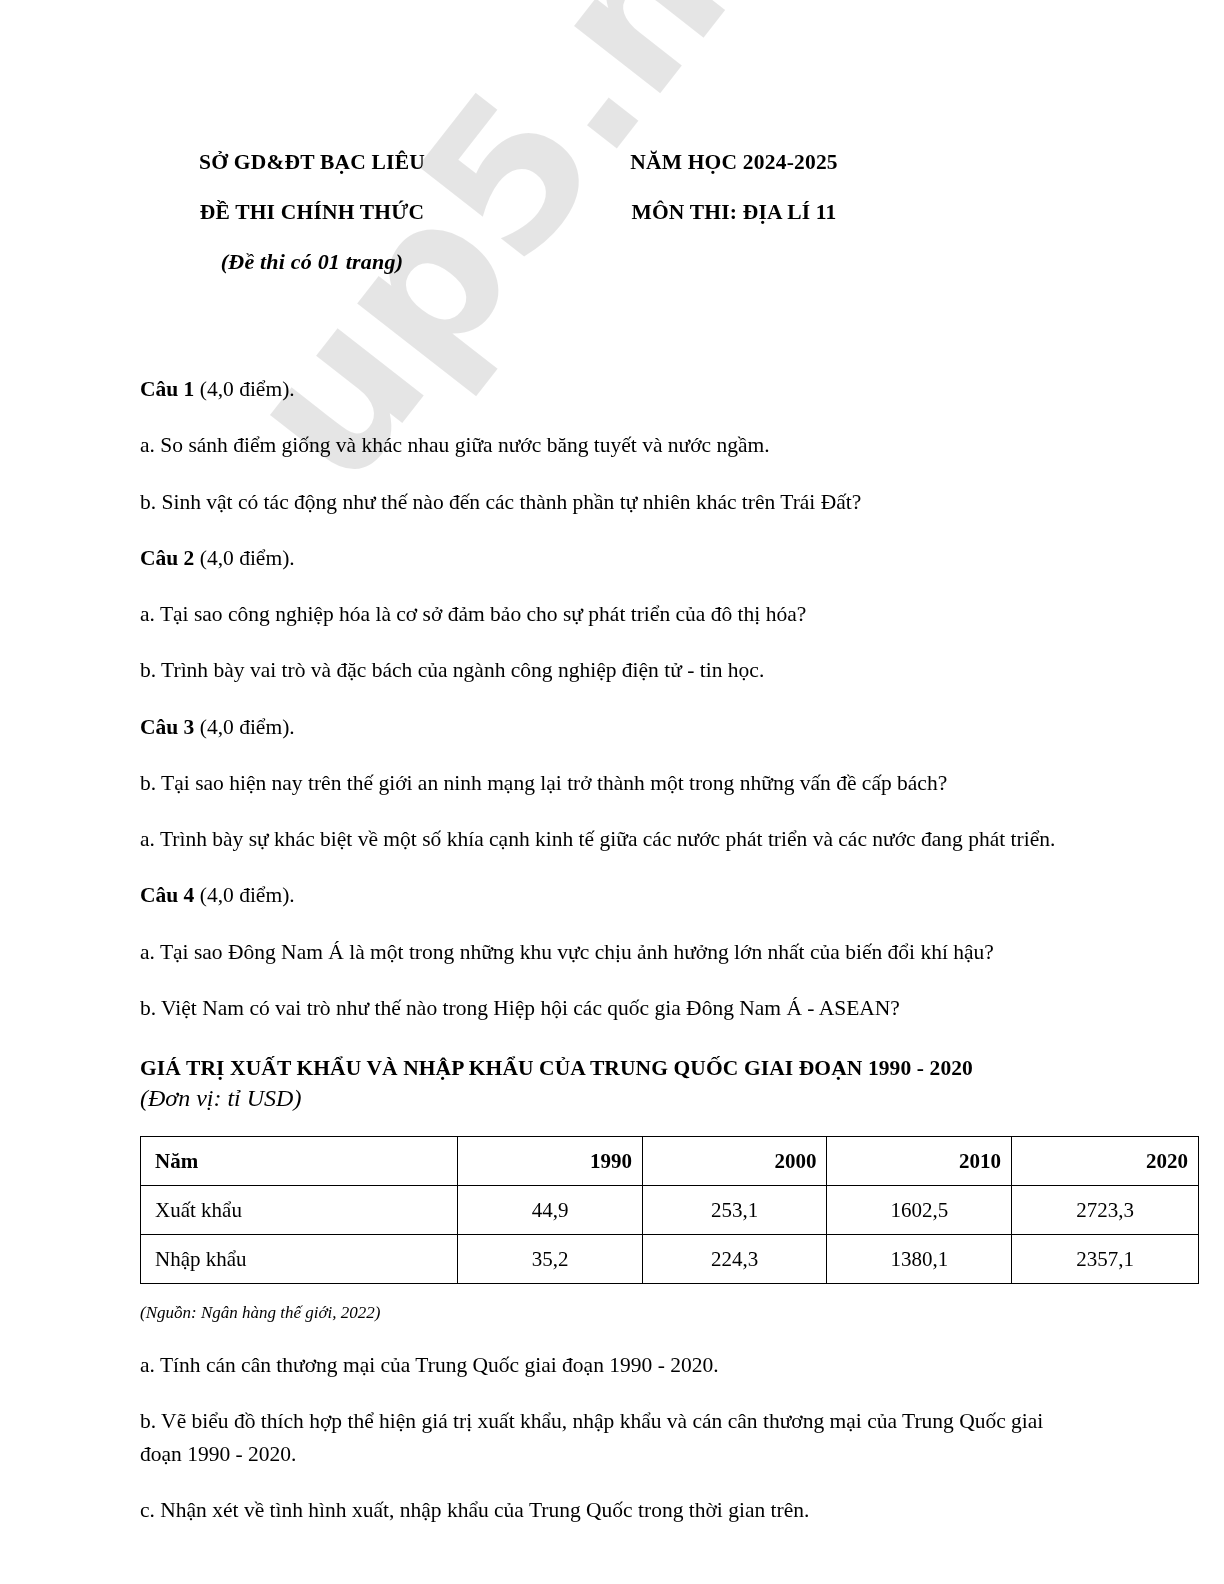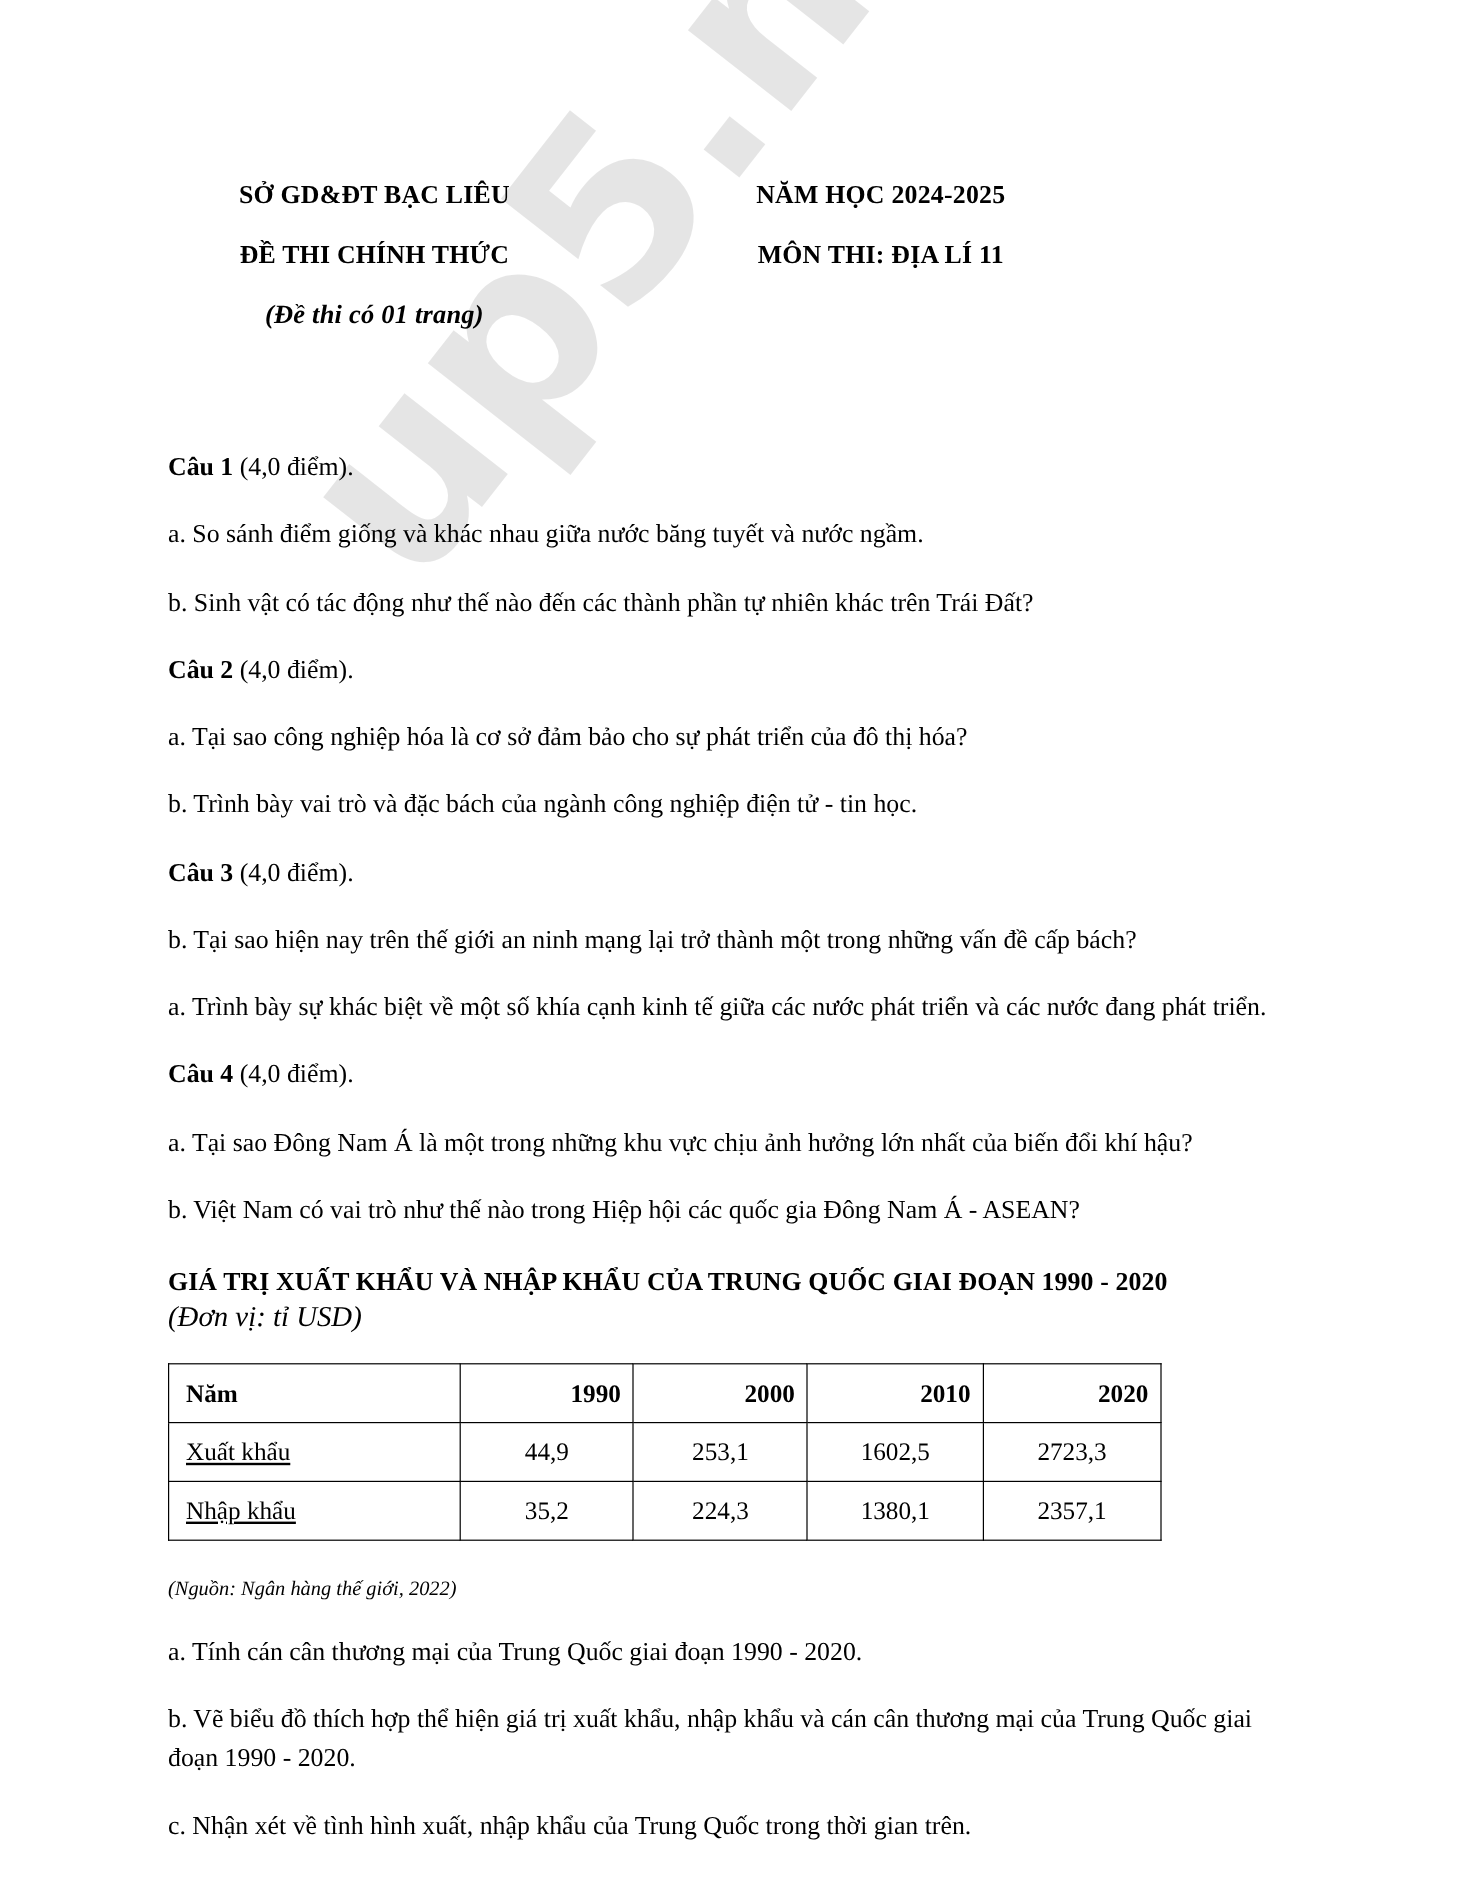--- a/index.html
+++ b/index.html
@@ -106,42 +106,41 @@
     line-height: 1.35;
     letter-spacing: 0.1px;
   }
   .table-unit {
     font-size: 24px;
     font-style: italic;
     margin: 0 0 24px 0;
   }
   table.data {
     border-collapse: collapse;
-    width: 828px;
-    margin: 0 0 30px 0;
+    width: 1059px;
+    margin: 0 0 19px 0;
   }
   table.data td, table.data th {
     border: 1.3px solid #000;
     height: 40px;
     font-size: 21px;
     padding: 4px 10px;
     font-weight: 400;
   }
   table.data thead th {
     font-weight: 700;
     text-align: right;
   }
   table.data thead th.first {
     text-align: left;
     padding-left: 14px;
   }
   table.data tbody td.first {
     text-align: left;
     padding-left: 14px;
-    text-decoration: underline;
   }
   table.data tbody td {
     text-align: center;
   }
   col.c0 { width: 270px; }
   col.c1 { width: 157px; }
   col.c2 { width: 157px; }
   col.c3 { width: 157px; }
   col.c4 { width: 159px; }
   .source {

